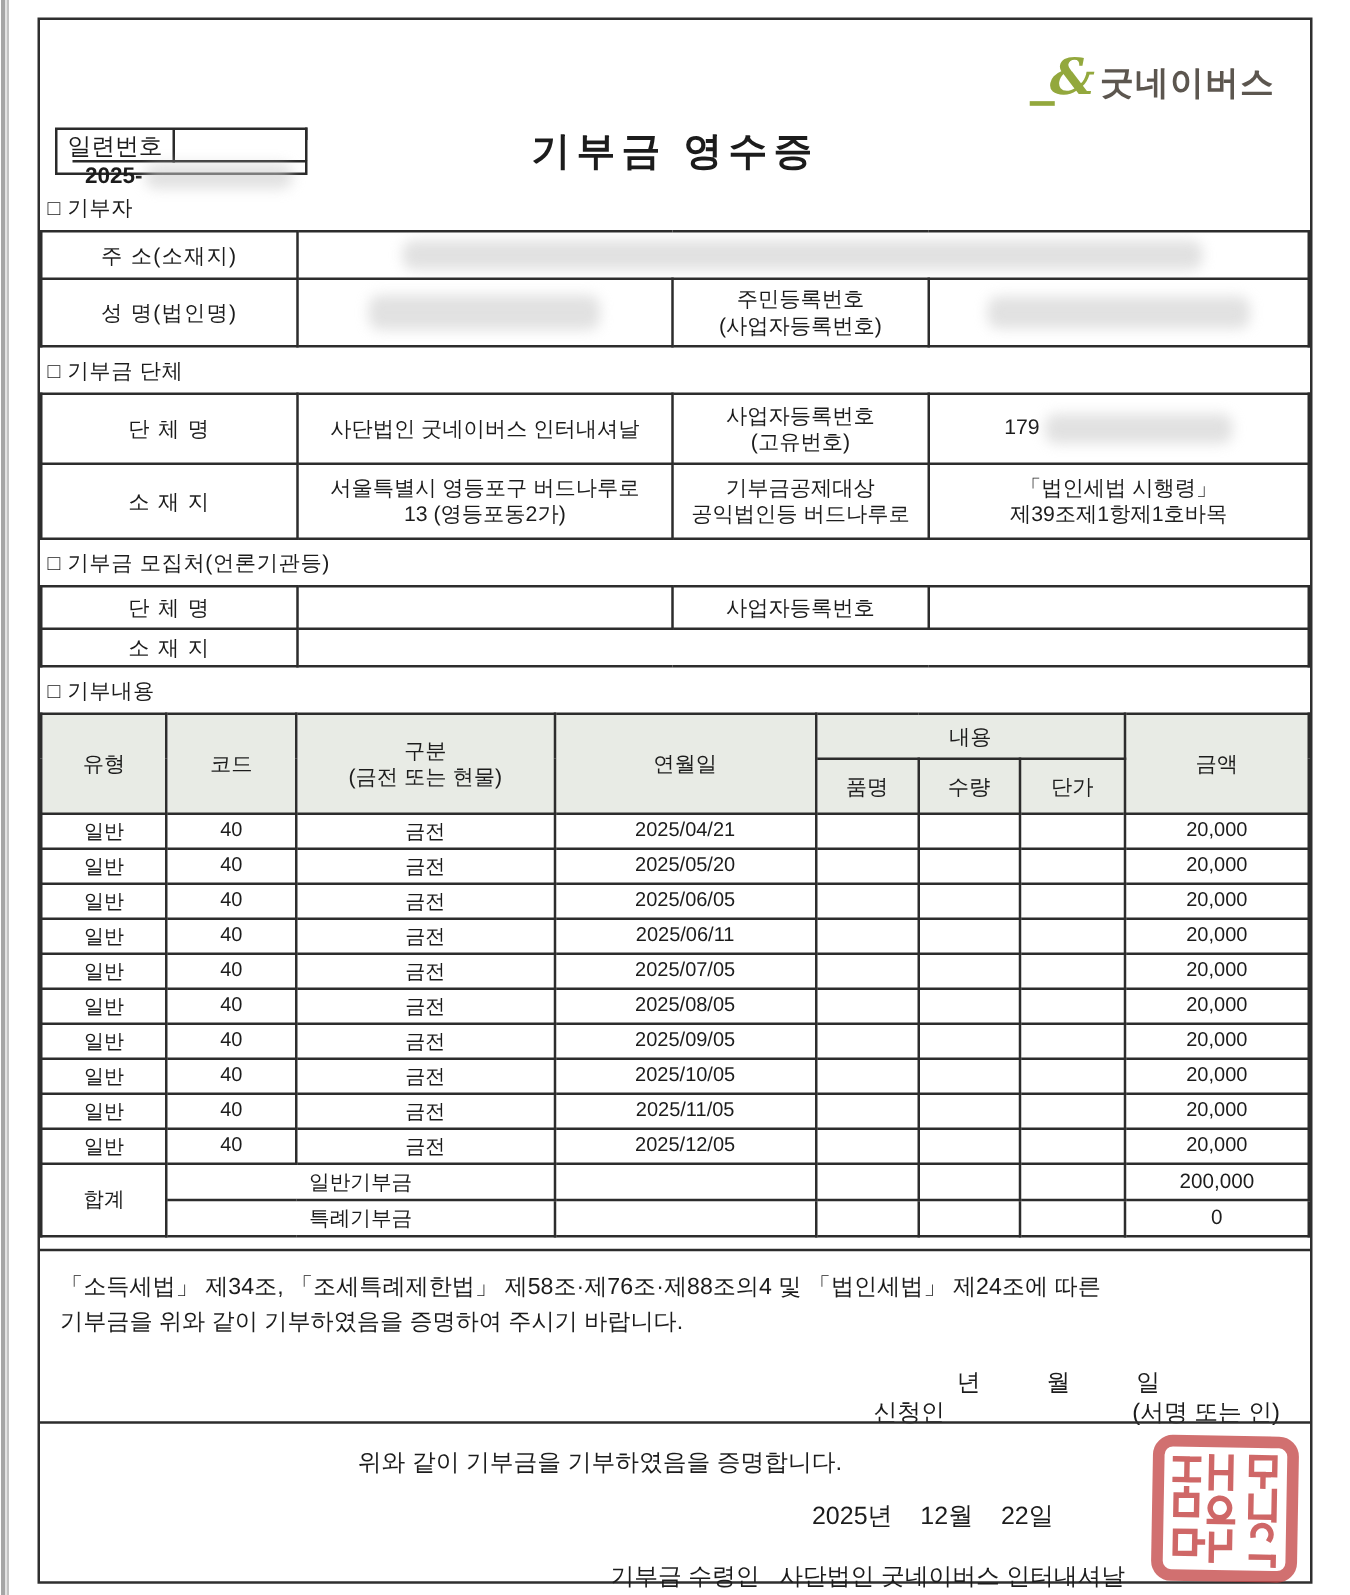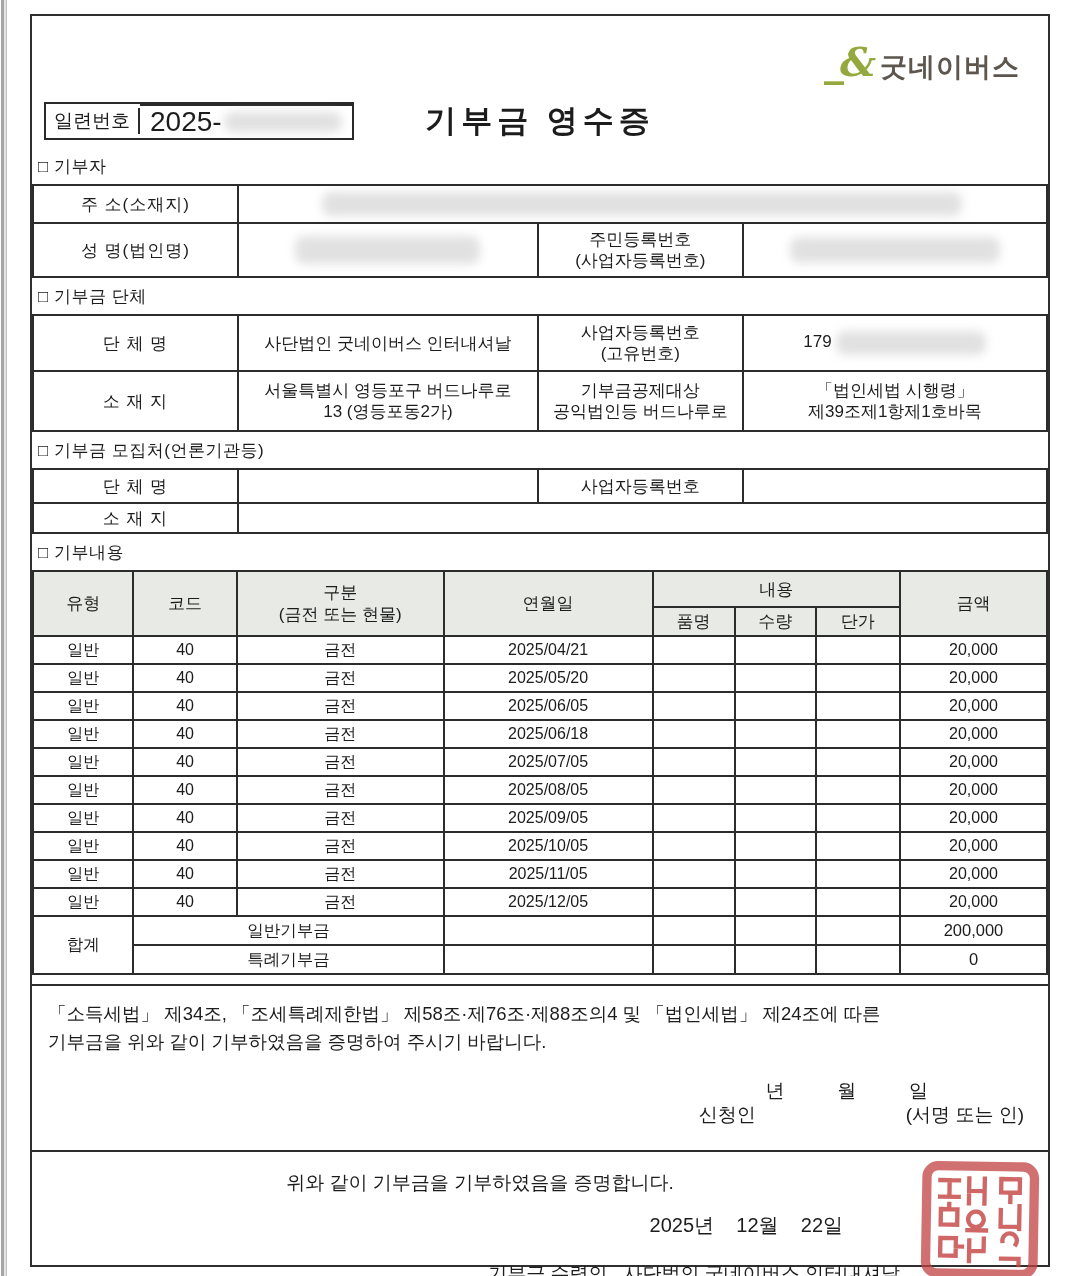--- a/index.html
+++ b/index.html
@@ -9,53 +9,53 @@
     background:linear-gradient(to right,#fdfdfd 0 1px,#a6a6a6 1px 4px,#e3e3e3 4px 6px,#c2c2c2 6px 7px,#ffffff 7px); }
   .doc { position:absolute; left:30px; top:14px; width:1020px; height:1253px;
     border:2px solid #2f2f2f; background:#fff; }
 
   
   .top { height:132px; position:relative; }
   .logo { position:absolute; top:26px; right:28px; display:flex; align-items:baseline; gap:8px; }
   .logo-mark { font-family:"DejaVu Serif",serif; font-style:italic; font-weight:bold;
     font-size:40px; color:#93a83d; letter-spacing:-4px; line-height:1; }
   .logo-text { font-size:27px; font-weight:bold; color:#5c564f; letter-spacing:1px; }
-  .serial-box { position:absolute; left:12px; bottom:8px; display:flex; align-items:center;
-    border:2px solid #2a2a2a; height:38px; }
+  .serial-box { position:absolute; left:12px; bottom:8px; display:flex; align-items:flex-start;
+    border:2px solid #2a2a2a; height:38px;flex-direction:column; }
   .serial-label { padding:0 8px; display:flex; align-items:center; font-size:19px;
     border-right:2px solid #2a2a2a; }
-  .serial-value { padding:0 10px; display:flex; align-items:center; gap:2px; font-size:28px;
-    min-width:165px; border-top:2px solid #2a2a2a; margin:-2px -2px -2px 0;
-    border-right:2px solid transparent; }
+  .serial-value { padding:0 10px; display:flex; align-items:center; gap:2px; font-size:18px;
+    min-width:165px; border-top:2px solid #2a2a2a; margin:-2px -2px -2px 12px;
+    border-right:2px solid transparent;font-weight:bold; }
   .serial-tick { position:absolute; right:-2px; top:-2px; width:2px; height:10px; background:#2a2a2a; }
   .doc-title { position:absolute; left:0; right:0; bottom:6px; text-align:center;
     font-size:31px; font-weight:bold; letter-spacing:5px; }
 
   
   .sec-head { font-size:17px; padding:7px 6px 6px 6px; letter-spacing:0.5px; }
   table.grid { width:100%; border-collapse:collapse; table-layout:fixed; }
   table.grid td { border:2px solid #2c2c2c; text-align:center; vertical-align:middle;
     font-size:17px; padding:2px 4px; overflow:hidden; }
   .pre { white-space:pre-line; line-height:1.25; }
   .lbl { letter-spacing:1px; }
 
   
   .blur { display:inline-block; background:#c9c9c9; border-radius:9px;
     filter:blur(5px); opacity:0.55; vertical-align:middle; }
 
   
   table.don td { font-size:16px; padding:1px 4px; }
   table.don tr.hd td { background:#e8ebe5; font-size:17px; }
   table.don tr.hd1 td { height:36px; }
-  table.don tr.hd2 td { height:29px; }
+  table.don tr.hd2 td { height:44px; }
   table.don tr.r td { height:28px; }
   table.don tr.t td { height:29px; font-size:16.5px; }
 
   
-  .legal { margin-top:9px; border-top:2px solid #2c2c2c; height:166px; position:relative; }
+  .legal { margin-top:9px; border-top:2px solid #2c2c2c; height:138px; position:relative; }
   .legal-text { padding:14px 16px 0 16px; font-size:18.5px; line-height:1.5; white-space:pre-line; }
   .ymd { position:absolute; right:120px; top:92px; font-size:19px; white-space:pre; }
   .sign-row { position:absolute; right:24px; top:116px; font-size:19px; display:flex; gap:150px; }
   .footer { border-top:2px solid #2c2c2c; height:138px; position:relative; }
   .certify { text-align:center; margin-top:18px; font-size:19px; padding-right:120px; }
   .f-date { text-align:right; padding-right:205px; margin-top:16px; font-size:20px; white-space:pre; }
   .f-recv { text-align:right; padding-right:148px; margin-top:22px; font-size:19px; white-space:pre; }
   .stamp { position:absolute; right:6px; bottom:6px; width:124px; height:124px;
     color:#c2403f; transform:rotate(1deg); opacity:0.88; }
 </style>
@@ -212,21 +212,21 @@
           <td>2025/06/05</td>
           <td></td>
           <td></td>
           <td></td>
           <td>20,000</td>
         </tr>
     <tr class="r">
           <td>일반</td>
           <td>40</td>
           <td>금전</td>
-          <td>2025/06/18</td>
+          <td>2025/06/11</td>
           <td></td>
           <td></td>
           <td></td>
           <td>20,000</td>
         </tr>
     <tr class="r">
           <td>일반</td>
           <td>40</td>
           <td>금전</td>
           <td>2025/07/05</td>

